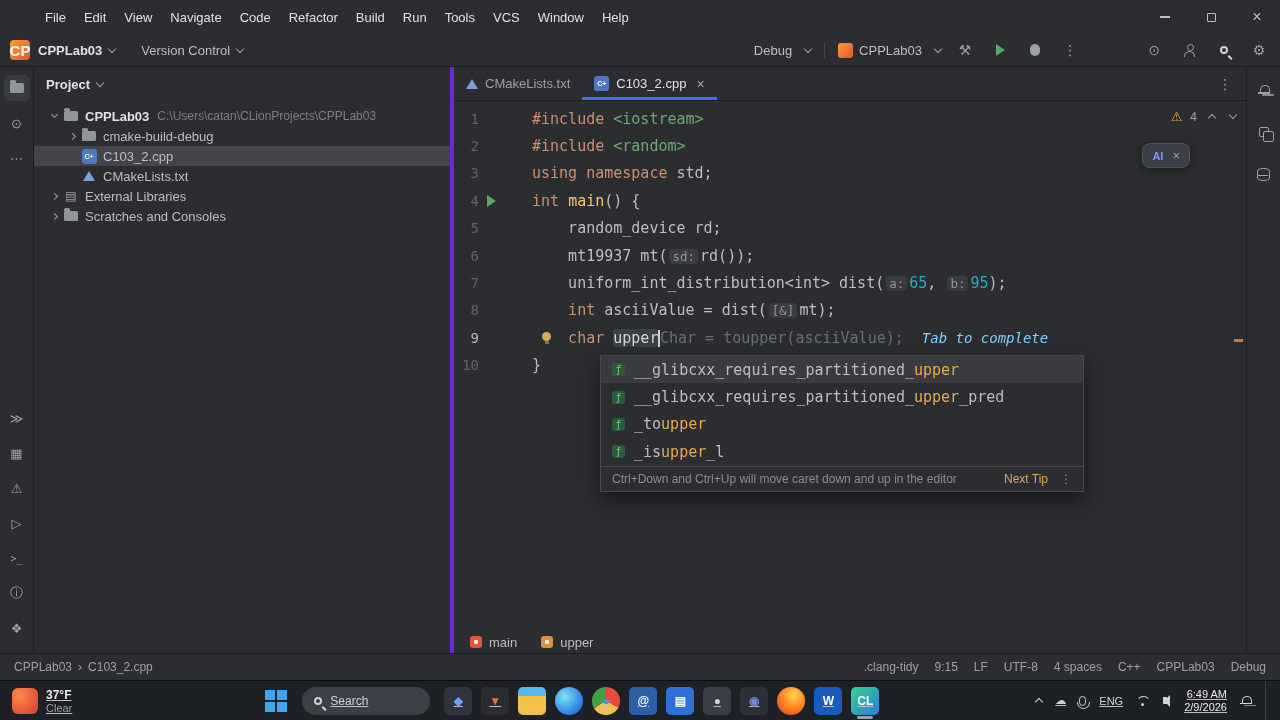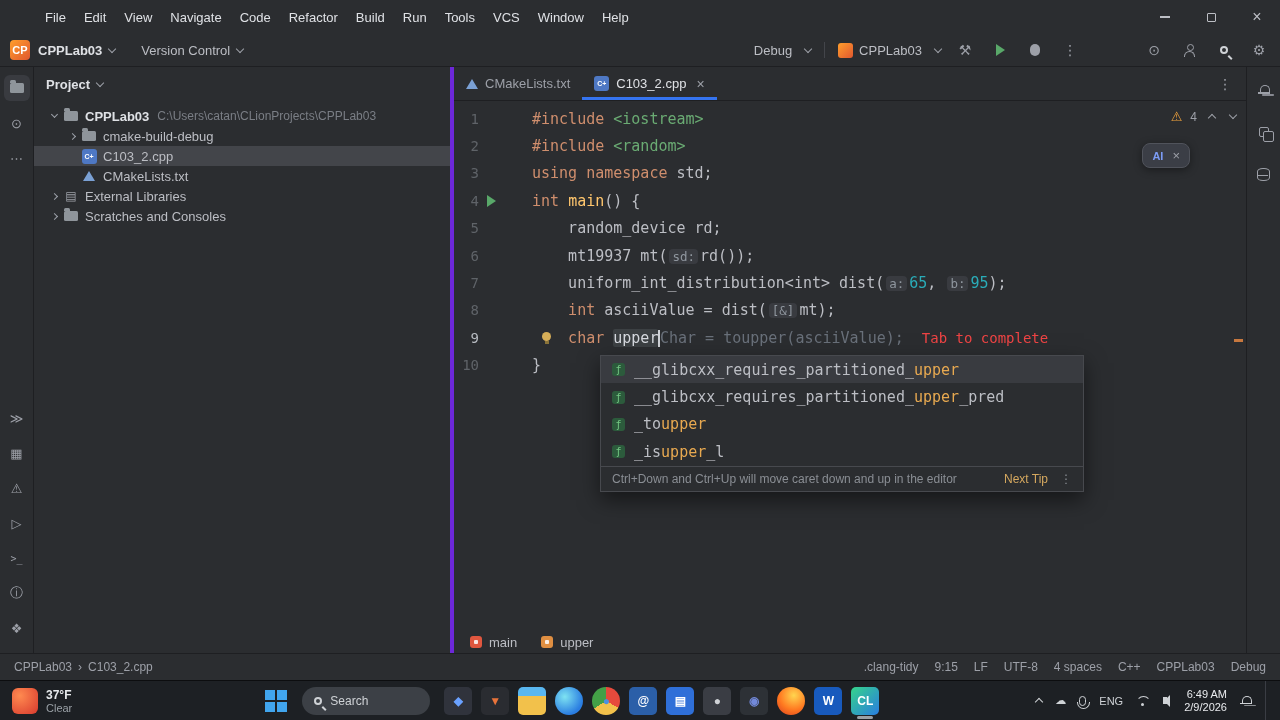--- a/index.html
+++ b/index.html
@@ -13,21 +13,21 @@
   .menu-items{display:flex;}
   .menu-item{padding:4px 9px;border-radius:4px;cursor:default;}
   .win-controls{position:absolute;right:0;top:0;height:34px;display:flex;}
   .wc{width:46px;height:34px;display:flex;align-items:center;justify-content:center;color:#bcbec4;font-size:16px;}
   .i-min{width:10px;height:2px;background:#bcbec4;display:inline-block;}
   .i-max{width:9px;height:9px;border:1.5px solid #bcbec4;border-radius:1px;display:inline-block;}
 
   
   .toolbar{height:32px;display:flex;align-items:center;padding:0 10px;flex:none;position:relative;font-size:13px;}
   .logo{width:20px;height:20px;border-radius:4px;background:linear-gradient(135deg,#ff9e2c,#e0572f);
-    color:#fff;font-size:11px;font-weight:bold;display:flex;align-items:center;justify-content:center;}
+    color:#fff;font-size:15px;font-weight:bold;display:flex;align-items:center;justify-content:center;}
   .tb-proj{display:flex;align-items:center;font-weight:600;color:#dfe1e5;margin-left:8px;}
   .tb-vcs{display:flex;align-items:center;color:#bcbec4;margin-left:26px;}
   .cv{display:inline-block;width:6px;height:6px;border-right:1.5px solid #9da0a8;border-bottom:1.5px solid #9da0a8;margin-left:7px;}
   .cv.down{transform:rotate(45deg);margin-top:-3px;}
   .cv.right{transform:rotate(-45deg);}
   .cv.up{transform:rotate(-135deg);margin-top:3px;}
   .tb-right{position:absolute;right:10px;top:0;height:32px;display:flex;align-items:center;gap:13px;}
   .chip{display:flex;align-items:center;gap:6px;color:#bcbec4;}
   .mini-logo{width:15px;height:15px;border-radius:3px;background:linear-gradient(135deg,#ff9e2c,#e0572f);}
   .divv{width:1px;height:16px;background:#43454a;}
@@ -79,21 +79,21 @@
   .cline.active .lnum{color:#b8bcc2;}
   .ctext{white-space:pre;margin-left:8px;}
   .tk-kw{color:#cf8e6d;}
   .tk-str{color:#6aab73;}
   .tk-pl{color:#bcbec4;}
   .tk-fn{color:#ffc66d;}
   .tk-num{color:#2aacb8;}
   .tk-hint{color:#8f969e;background:#393b40;border-radius:4px;padding:0 3px;margin:0 2px;font-size:12.5px;}
   .tk-typed{color:#d5d8de;background:#3c4043;border-radius:2px;}
   .tk-ghost{color:#69707a;}
-  .tk-hint2{color:#ef4444;margin-left:18px;font-size:14px;}
+  .tk-hint2{color:#7dd3fc;margin-left:18px;font-size:14px;font-style:italic;}
   .caret{display:inline-block;width:1.5px;height:17px;background:#ced1d6;vertical-align:text-bottom;}
   .i-run{width:0;height:0;border-top:6px solid transparent;border-bottom:6px solid transparent;border-left:9px solid #59a869;display:inline-block;}
   .g-run{position:absolute;left:33px;top:8px;}
   .i-bulb{width:9px;height:9px;border-radius:50%;background:#d6ae58;position:relative;display:inline-block;}
   .i-bulb::after{content:"";position:absolute;left:2.5px;top:9px;width:4px;height:3px;background:#8a7339;}
   .g-bulb{position:absolute;left:88px;top:8px;}
 
   .inspect{position:absolute;top:42px;right:10px;display:flex;align-items:center;gap:8px;font-size:12px;color:#9da0a8;z-index:3;}
   .inspect .warn{color:#f2a33c;font-size:13px;}
   .ai-float{position:absolute;top:76px;right:56px;background:#3b3e46;border:1px solid #50535b;border-radius:8px;
@@ -120,21 +120,21 @@
   .cmore{margin-left:12px;color:#8a8e94;}
 
   
   .statusbar{height:27px;border-top:1px solid #1e1f22;display:flex;align-items:center;padding:0 14px;font-size:12px;color:#9da0a8;flex:none;}
   .sb-left{display:flex;align-items:center;gap:6px;}
   .sb-right{margin-left:auto;display:flex;align-items:center;gap:16px;}
   .sb-item{white-space:nowrap;}
 
   
   .taskbar{position:absolute;left:0;bottom:0;width:1280px;height:40px;background:#1d2024;border-top:1px solid #0c0d0f;
-    display:flex;align-items:center;}
+    display:flex;align-items:center;text-decoration:underline;}
   .weather{display:flex;align-items:center;gap:8px;padding:0 12px;}
   .weather-icon{width:26px;height:26px;border-radius:6px;background:radial-gradient(circle at 30% 30%,#ff8a50,#d83a2e);}
   .wt-temp{color:#e8eaed;font-size:12px;font-weight:600;line-height:14px;}
   .wt-desc{color:#9aa0a6;font-size:11px;line-height:12px;}
   .tb-start{margin-left:178px;width:28px;height:28px;display:flex;align-items:center;justify-content:center;border-radius:4px;}
   .winlogo{display:grid;grid-template-columns:10px 10px;grid-template-rows:10px 10px;gap:2px;}
   .winlogo span{background:#41a5ee;display:block;}
   .searchpill{margin-left:12px;width:128px;height:28px;border-radius:14px;background:#3c4046;display:flex;align-items:center;gap:8px;
     padding:0 12px;color:#cfd2d6;font-size:12px;}
   .i-mag{width:8px;height:8px;border:2px solid #cfd2d6;border-radius:50%;position:relative;display:inline-block;flex:none;}

